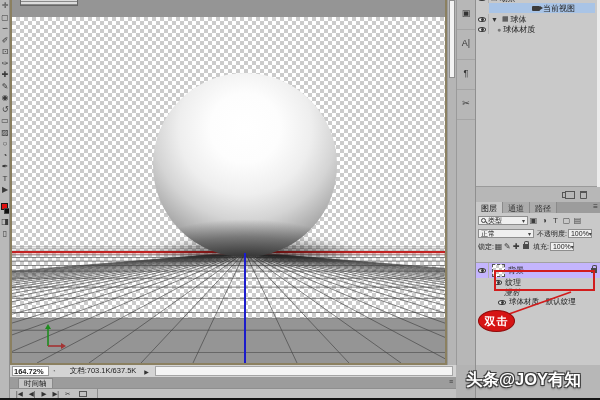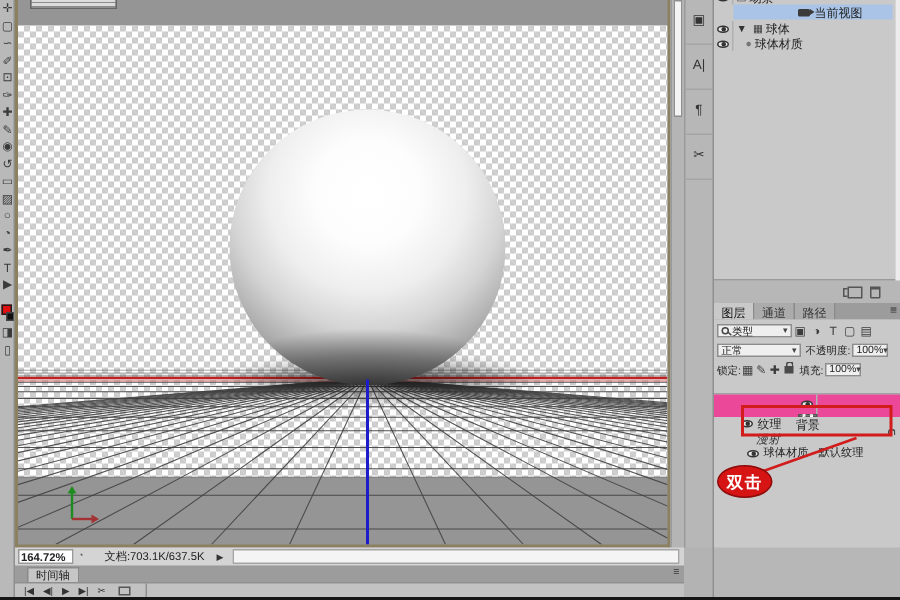--- a/index.html
+++ b/index.html
@@ -319,21 +319,21 @@
         <span class="f-icon" style="width:9px;">✚</span>
         <span class="i-lock"></span>
         <span style="margin-left:4px;">填充:</span>
         <span class="box" style="margin-left:1px;width:24px;">
           <span>100%</span>
             <span class="spin">▾</span>
         </span>
       </div>
 
       <div class="lp-list">
-        <div class="l-row" style="top:0;height:15px;background:#ec4899;flex-direction:column;">
+        <div class="l-row" style="top:0;height:15px;background:#c4b5fd;">
           <span class="l-eye">
               <span class="eye"></span>
             </span>
           <span class="thumb"></span>
           <span>背景</span>
           <span class="i-lock" style="margin-left:auto;margin-right:4px;"></span>
         </div>
         <div class="l-row" style="top:15px;height:9px;">
           <span style="width:18px;"></span>
             <span class="eye"></span>
@@ -380,13 +380,14 @@
           <span class="tl-btn">▶</span>
           <span class="tl-btn">▶|</span>
           <span class="tl-btn">✂</span>
         </span>
       <span class="tl-frame"></span>
       <span class="tl-div"></span>
     </div>
   </div>
 
   <div class="bottom-strip"></div>
+  <div class="watermark">头条@JOY有知</div>
 </div>
 
 </body></html>

